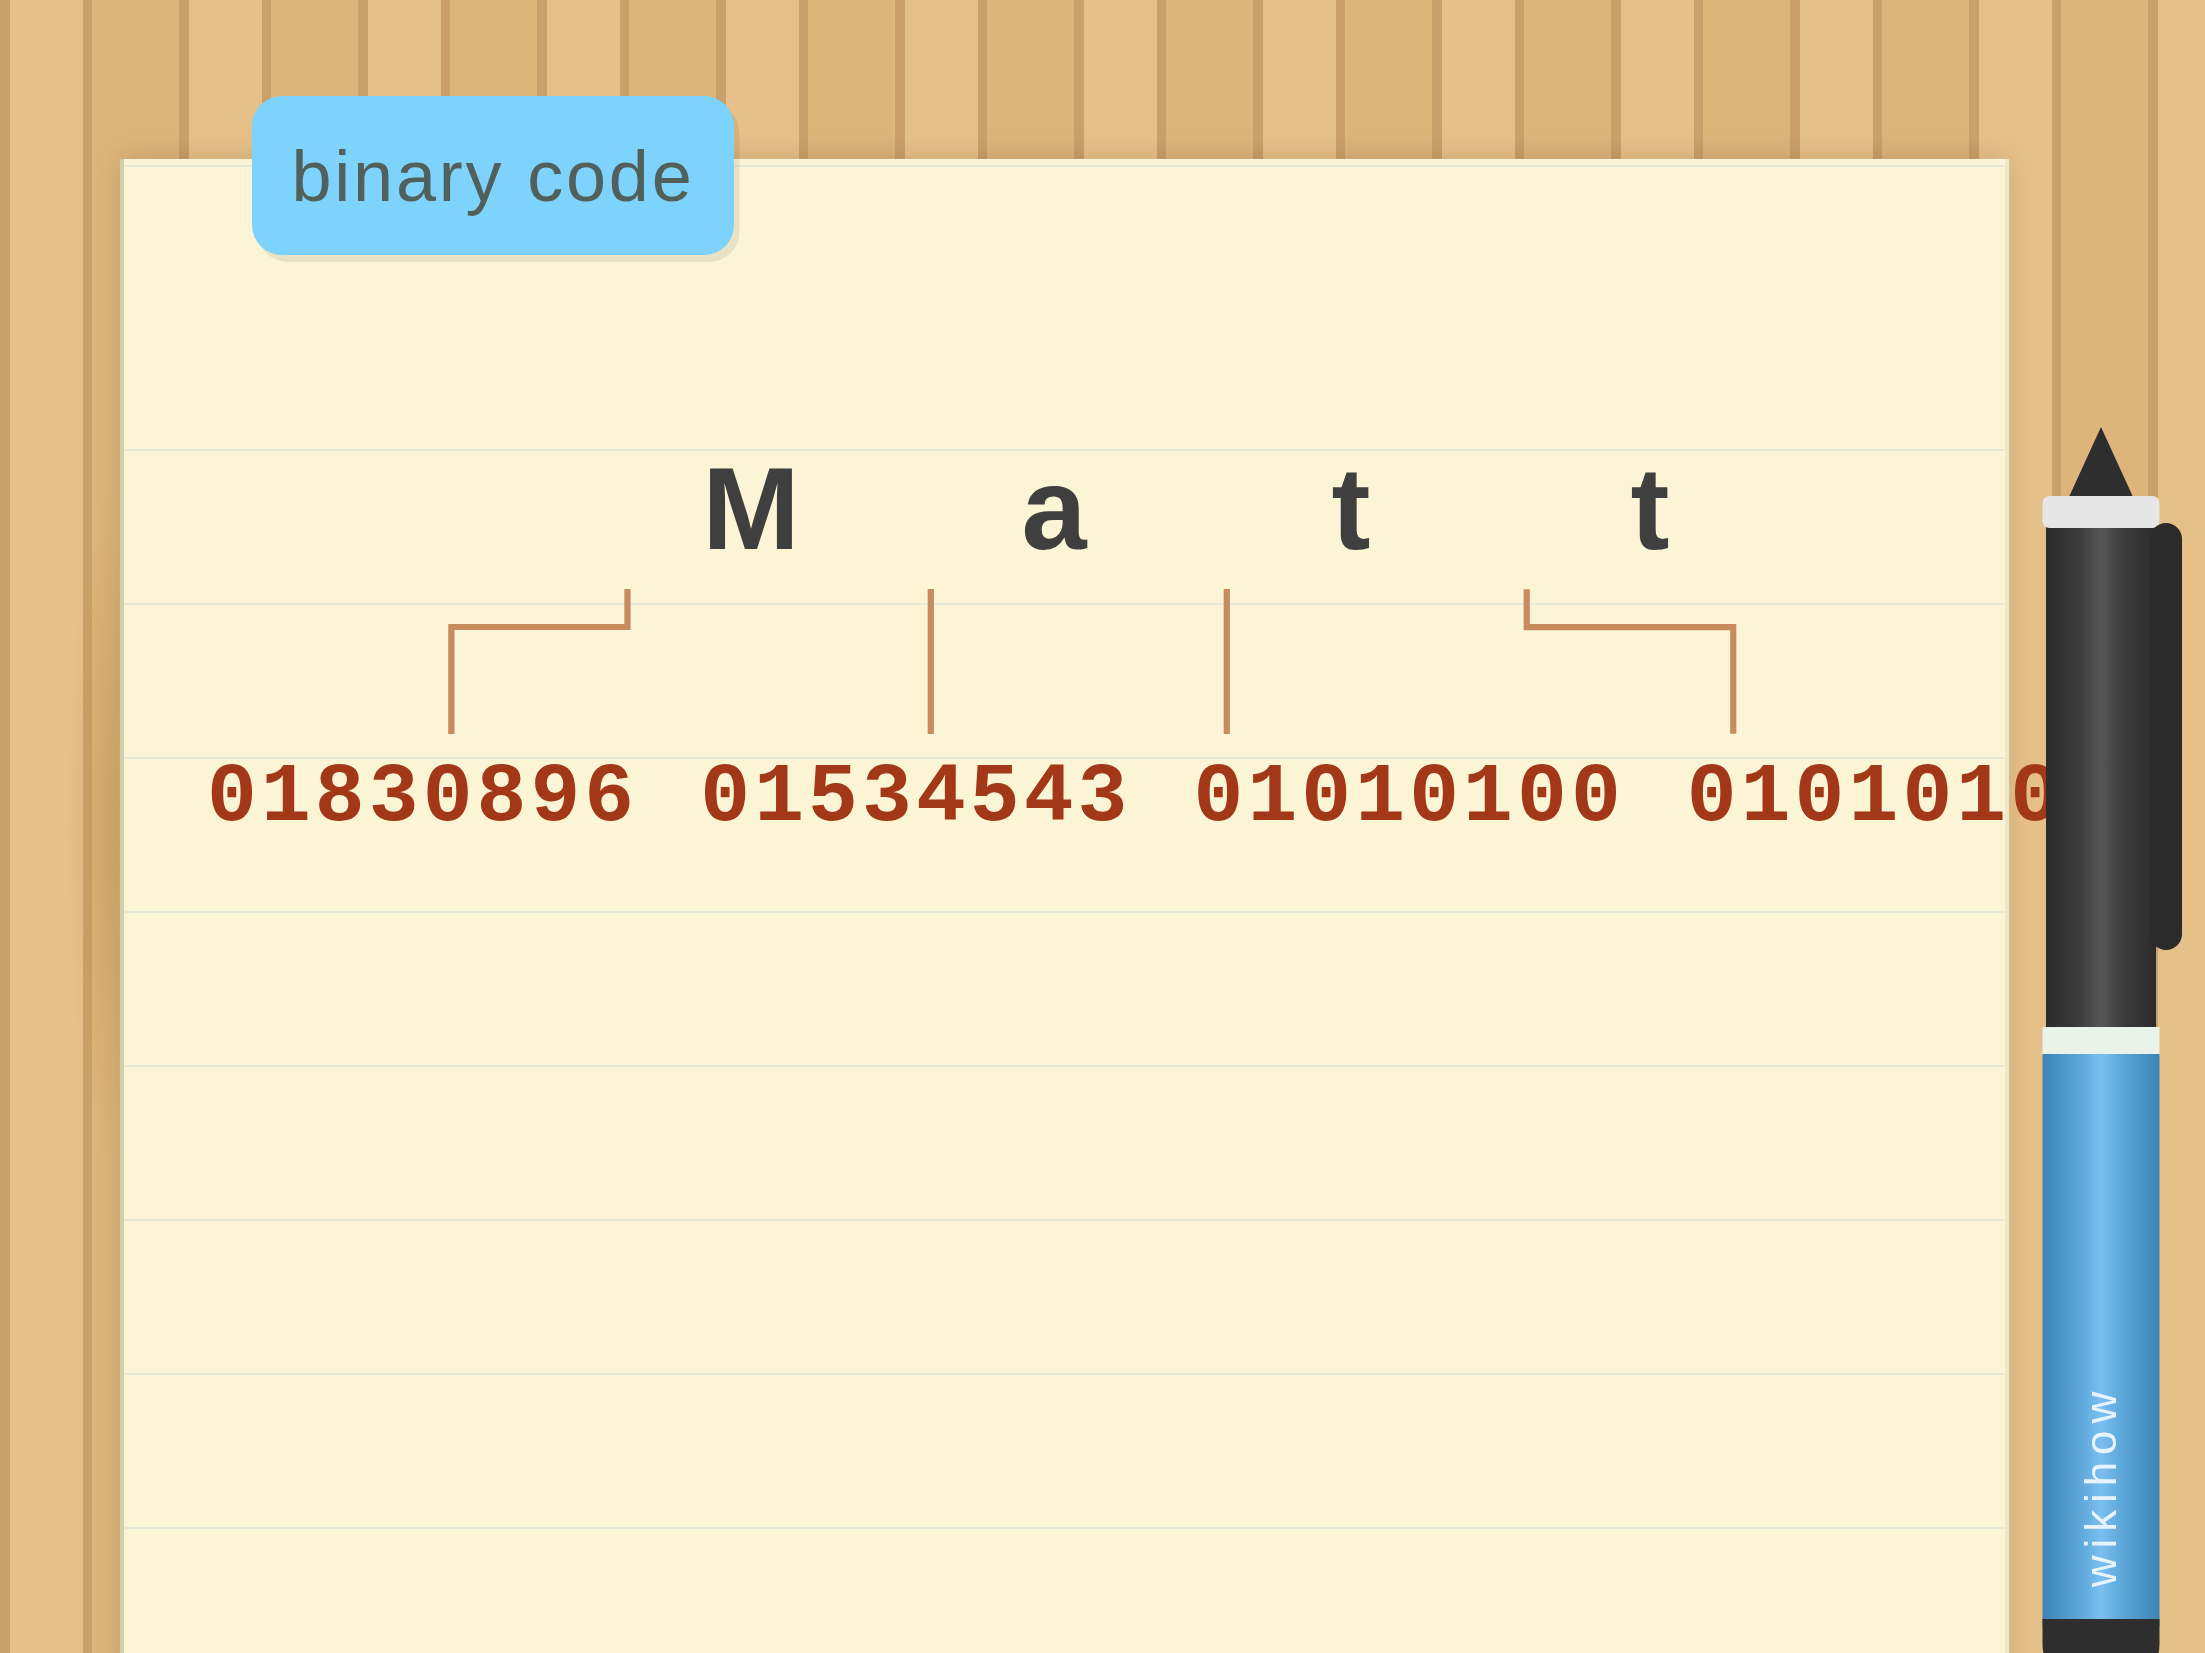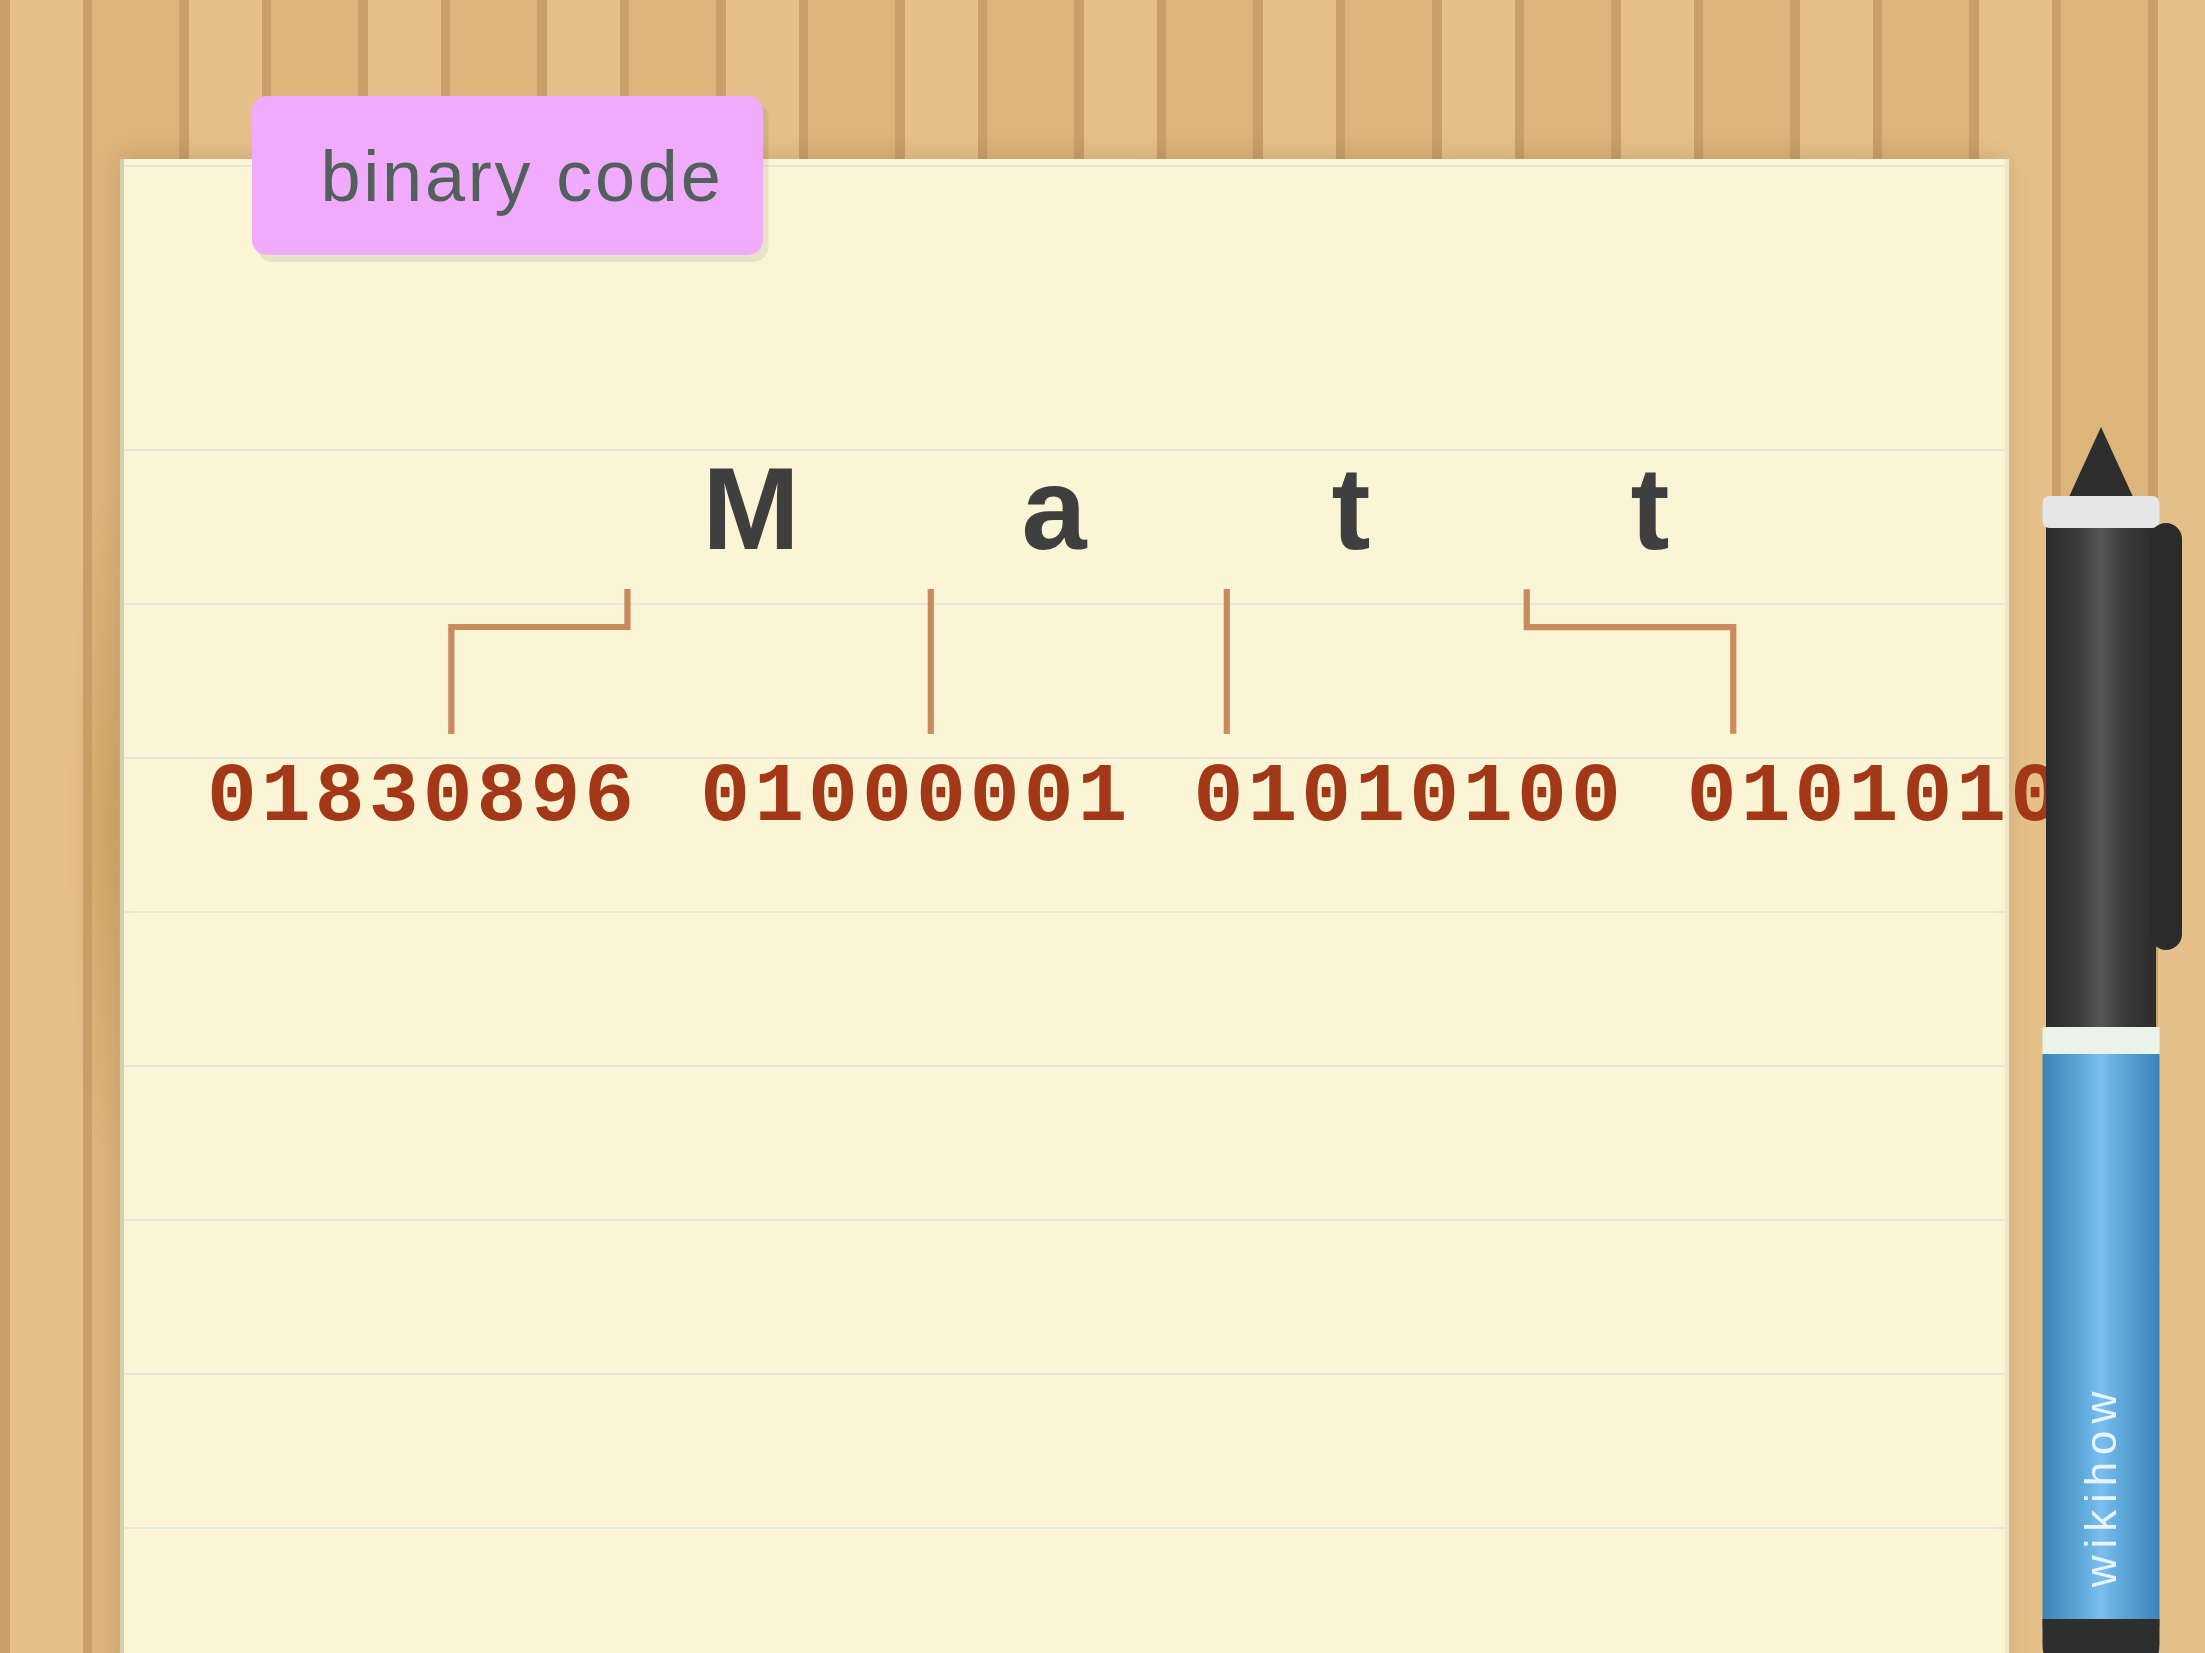--- a/index.html
+++ b/index.html
@@ -56,30 +56,29 @@
     background-position: 0 138px;
   }
 
   
   .tag {
     position: absolute;
     left: 252px;
     top: 96px;
     width: 482px;
     height: 159px;
-    background: #f0abfc;
-    border-radius: 15px;
+    background: #7dd3fc;
+    border-radius: 30px;
     box-shadow: 5.5px 6.9px 0 rgba(0,0,0,.07);
     display: flex;
     align-items: center;
     justify-content: center;
     color: #51605b;
     font-size: 72px;
     letter-spacing: 2.8px;
-    padding-left: 29px;
   }
 
   
   .letters {
     position: absolute;
     left: 124px;
     top: 441px;
     width: 1881px;
     display: flex;
     color: #3f3f3f;
@@ -190,21 +189,21 @@
   <path d="M20 0 L20 210"></path>
 </svg>
 <svg class="conn" style="left:1213px; top:589px;" width="27.6" height="152" viewBox="0 0 40 220">
   <path d="M20 0 L20 210"></path>
 </svg>
 <svg class="conn" style="left:1513px; top:589px;" width="234" height="152" viewBox="0 0 340 220">
   <path d="M20 0 L20 55 L320 55 L320 210"></path>
 </svg>
 
 <div class="binary">
-  <span class="grp">01830896</span><span class="gap"></span><span class="grp">01000001</span><span class="gap"></span><span class="grp">01010100</span><span class="gap"></span><span class="grp">01010100</span>
+  <span class="grp">01830896</span><span class="gap"></span><span class="grp">01534543</span><span class="gap"></span><span class="grp">01010100</span><span class="gap"></span><span class="grp">01010100</span>
 </div>
 
 <div class="pen">
   <div class="tip"></div>
   <div class="cone"></div>
   <div class="ring"></div>
   <div class="clip"></div>
   <div class="ring2"></div>
   <div class="body"></div>
   <div class="brand">wikihow</div>

